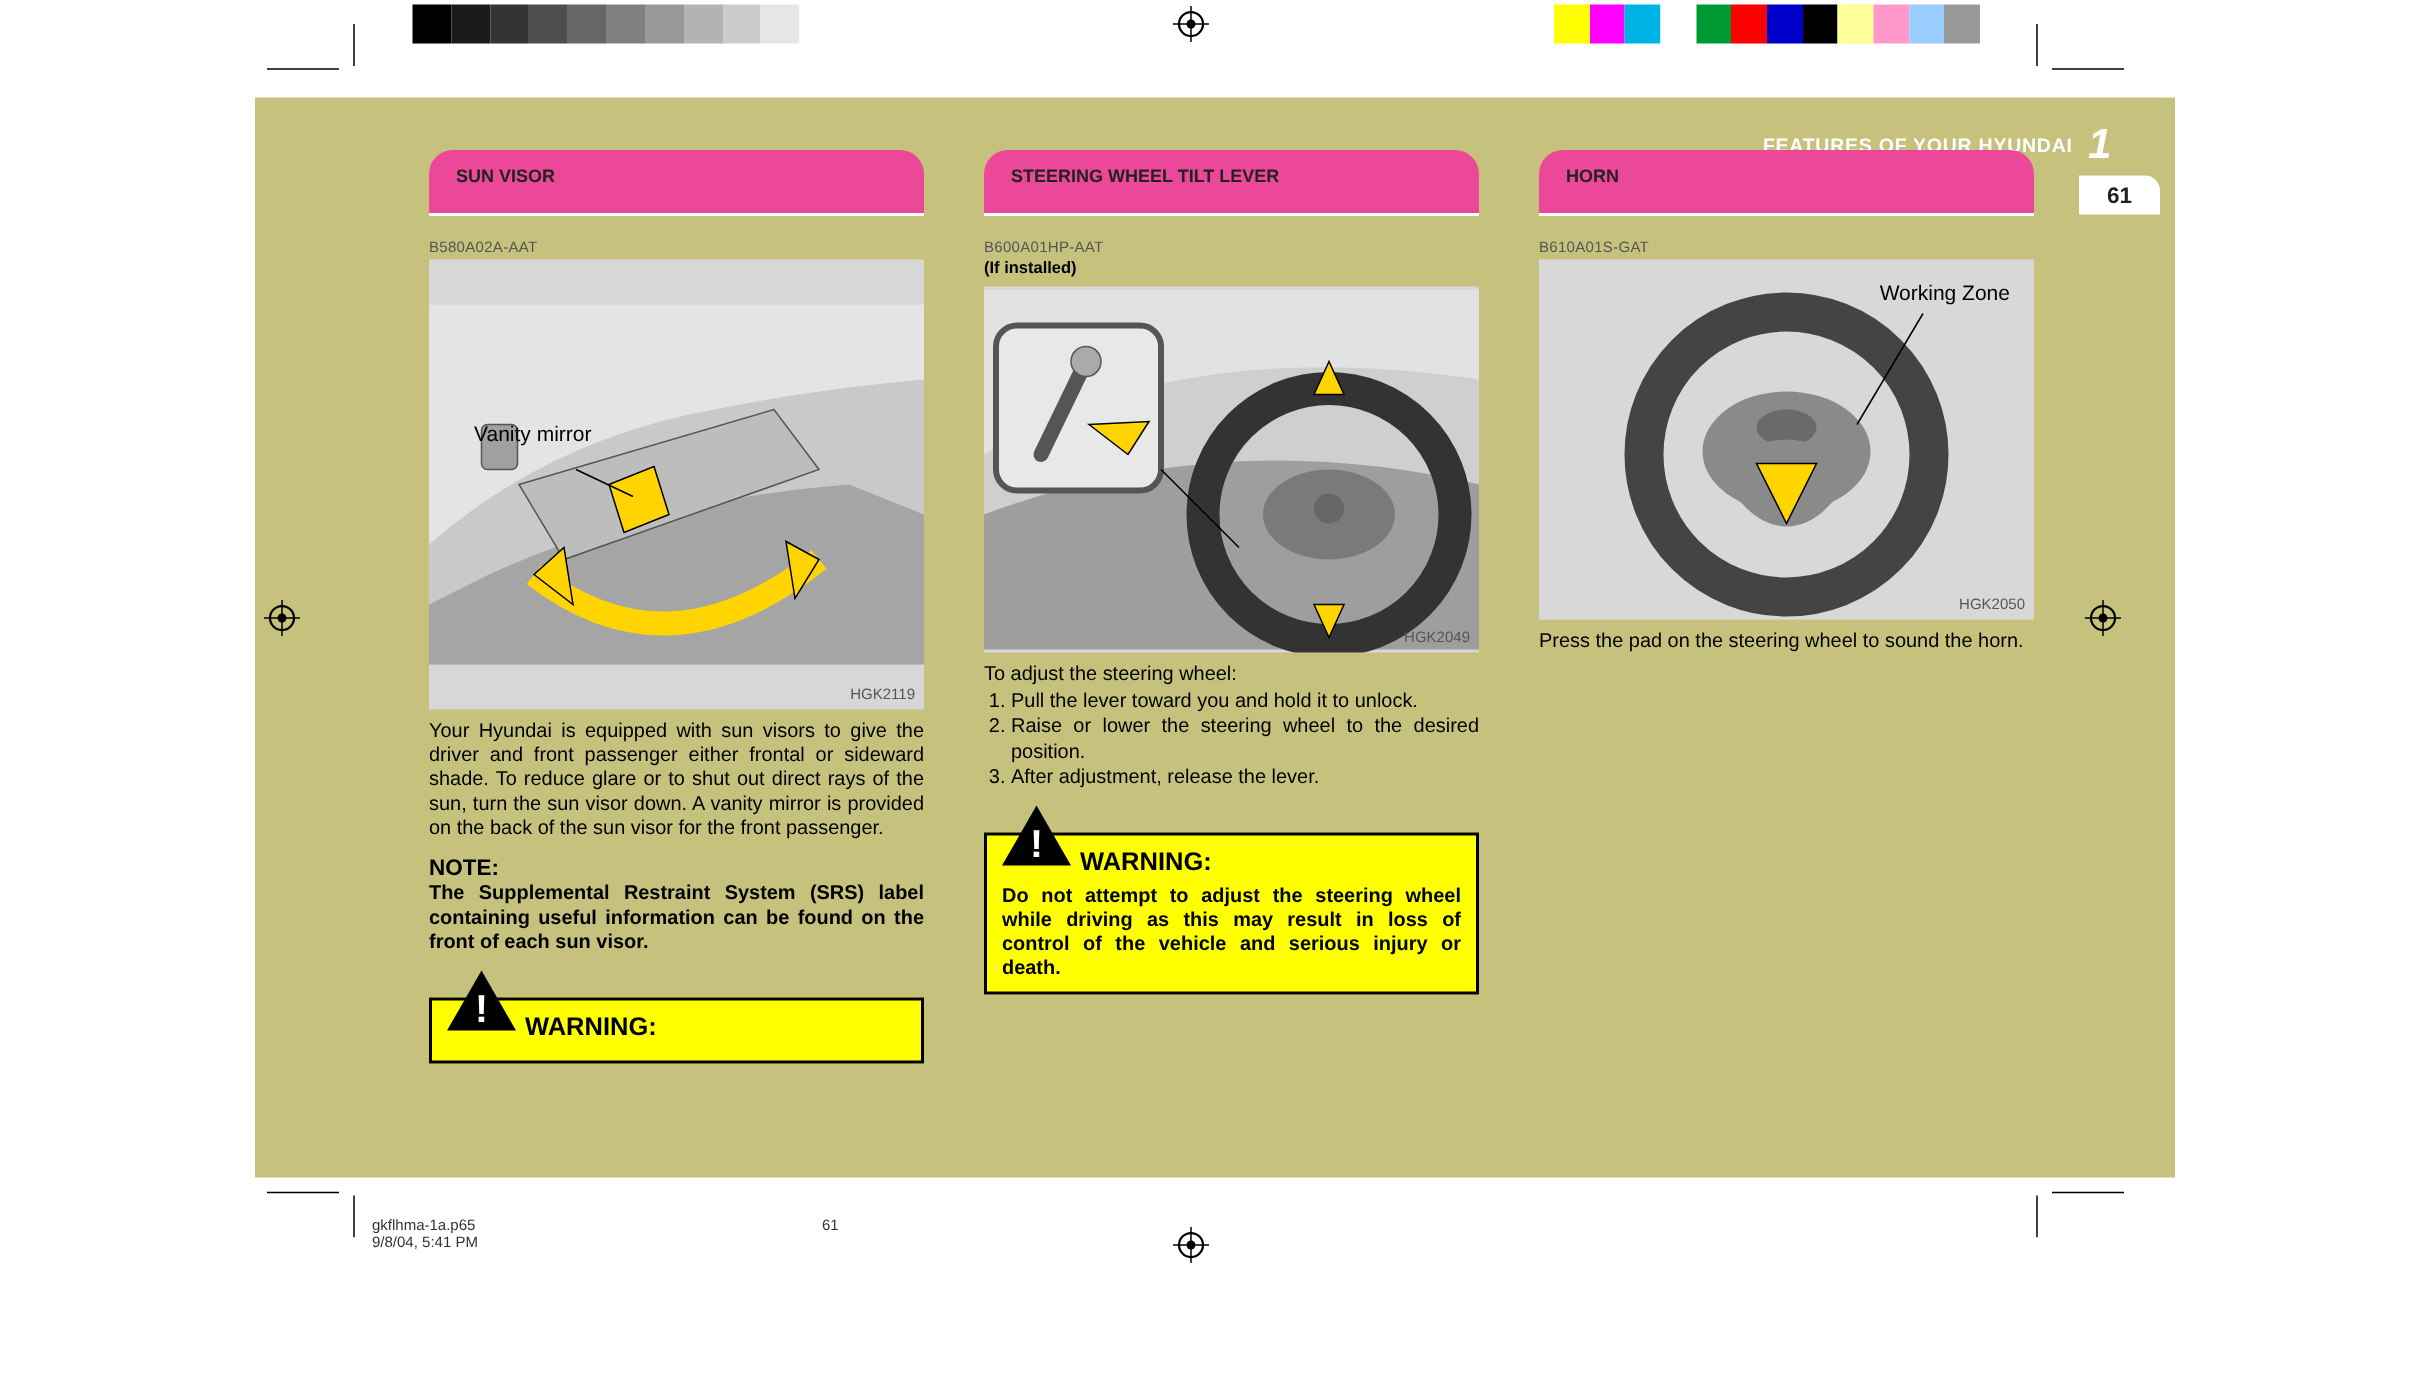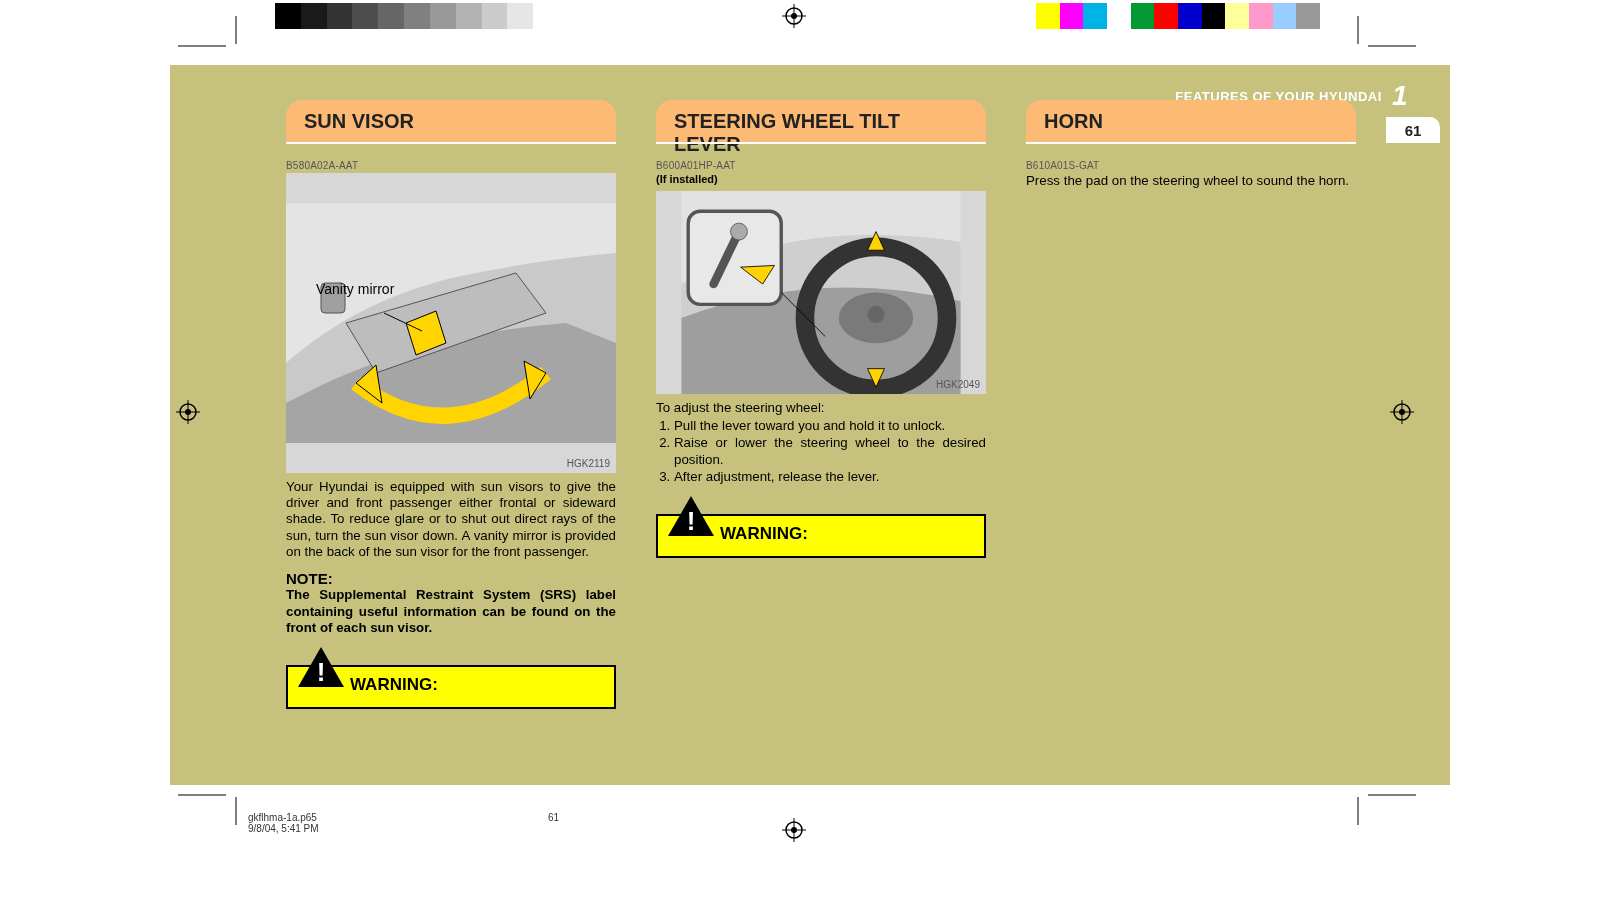--- a/index.html
+++ b/index.html
@@ -48,24 +48,24 @@
   .columns {
     position:absolute; left:286px; top:100px;
     width:1070px; height:660px;
     display:flex; justify-content:space-between;
   }
   .col { width:330px; display:flex; flex-direction:column; }
 
   .tab {
     position:relative;
     height:42px;
-    background:#fdba74;
+    background:#ec4899;
     border-radius:16px 16px 0 0;
     padding:10px 18px 0 18px;
-    font-weight:bold; font-size:20px; color:#222;
+    font-weight:bold; font-size:12px; color:#222;
     margin-bottom:18px;
   }
   .tab::after {
     content:""; position:absolute; left:0; right:0; bottom:-2px; height:2px; background:#fff;
   }
 
   .part-code { font-size:10px; color:#555; margin-bottom:2px; letter-spacing:0.2px; }
   .subhead { font-weight:bold; font-size:11px; margin-bottom:6px; }
 
   .illus {
@@ -240,21 +240,21 @@
         <text x="25" y="36" text-anchor="middle" font-size="26" font-weight="bold" fill="#fff">!</text>
       </svg>
       <div class="title">WARNING:</div>
     </div>
   </div>
 
   <div class="col">
     <div class="tab">STEERING WHEEL TILT LEVER</div>
     <div class="part-code">B600A01HP-AAT</div>
     <div class="subhead">(If installed)</div>
-    <div class="illus" style="height:203px;">
+    <div class="illus" style="height:244px;">
       <svg class="wheel" viewBox="0 0 330 240">
         <rect x="0" y="0" width="330" height="240" fill="#cfcfcf"></rect>
         <path d="M0 110 Q130 30 330 60 L330 0 L0 0 Z" fill="#e2e2e2"></path>
 
         <path d="M0 150 Q160 90 330 130 L330 240 L0 240 Z" fill="#9e9e9e"></path>
 
         <circle cx="230" cy="150" r="84" fill="none" stroke="#333" stroke-width="22"></circle>
         <ellipse cx="230" cy="150" rx="44" ry="30" fill="#7a7a7a"></ellipse>
         <circle cx="230" cy="146" r="10" fill="#666"></circle>
 
@@ -277,26 +277,40 @@
         <li>After adjustment, release the lever.</li>
       </ol>
     </div>
 
     <div class="warning">
       <svg class="tri" viewBox="0 0 50 44">
         <polygon points="25,2 48,42 2,42" fill="#000"></polygon>
         <text x="25" y="36" text-anchor="middle" font-size="26" font-weight="bold" fill="#fff">!</text>
       </svg>
       <div class="title">WARNING:</div>
+      <div class="txt">Do not attempt to adjust the steering wheel while driving as this may result in loss of control of the vehicle and serious injury or death.</div>
     </div>
   </div>
 
   <div class="col">
     <div class="tab">HORN</div>
     <div class="part-code">B610A01S-GAT</div>
+    <div class="illus" style="height:240px;">
+      <svg class="wheel" viewBox="0 0 330 240">
+        <rect x="0" y="0" width="330" height="240" fill="#d8d8d8"></rect>
+        <circle cx="165" cy="130" r="95" fill="none" stroke="#444" stroke-width="26"></circle>
+        <ellipse cx="165" cy="128" rx="56" ry="40" fill="#8a8a8a"></ellipse>
+        <ellipse cx="165" cy="112" rx="20" ry="12" fill="#6a6a6a"></ellipse>
+        <path d="M120 140 Q165 100 210 140 Q190 178 165 178 Q140 178 120 140 Z" fill="#8a8a8a"></path>
+        <polygon points="165,176 145,136 185,136" fill="#ffd400" stroke="#000"></polygon>
+        <line x1="212" y1="110" x2="256" y2="36" stroke="#000"></line>
+      </svg>
+      <span class="label" style="right:16px; top:14px;">Working Zone</span>
+      <span class="fig-id">HGK2050</span>
+    </div>
     <div class="body-text">Press the pad on the steering wheel to sound the horn.</div>
   </div>
 
 </div>
 
 <div class="footer">
   <span>gkflhma-1a.p65</span>
   <span style="position:absolute; left:300px;">61</span>
   <span>9/8/04, 5:41 PM</span>
 </div>

